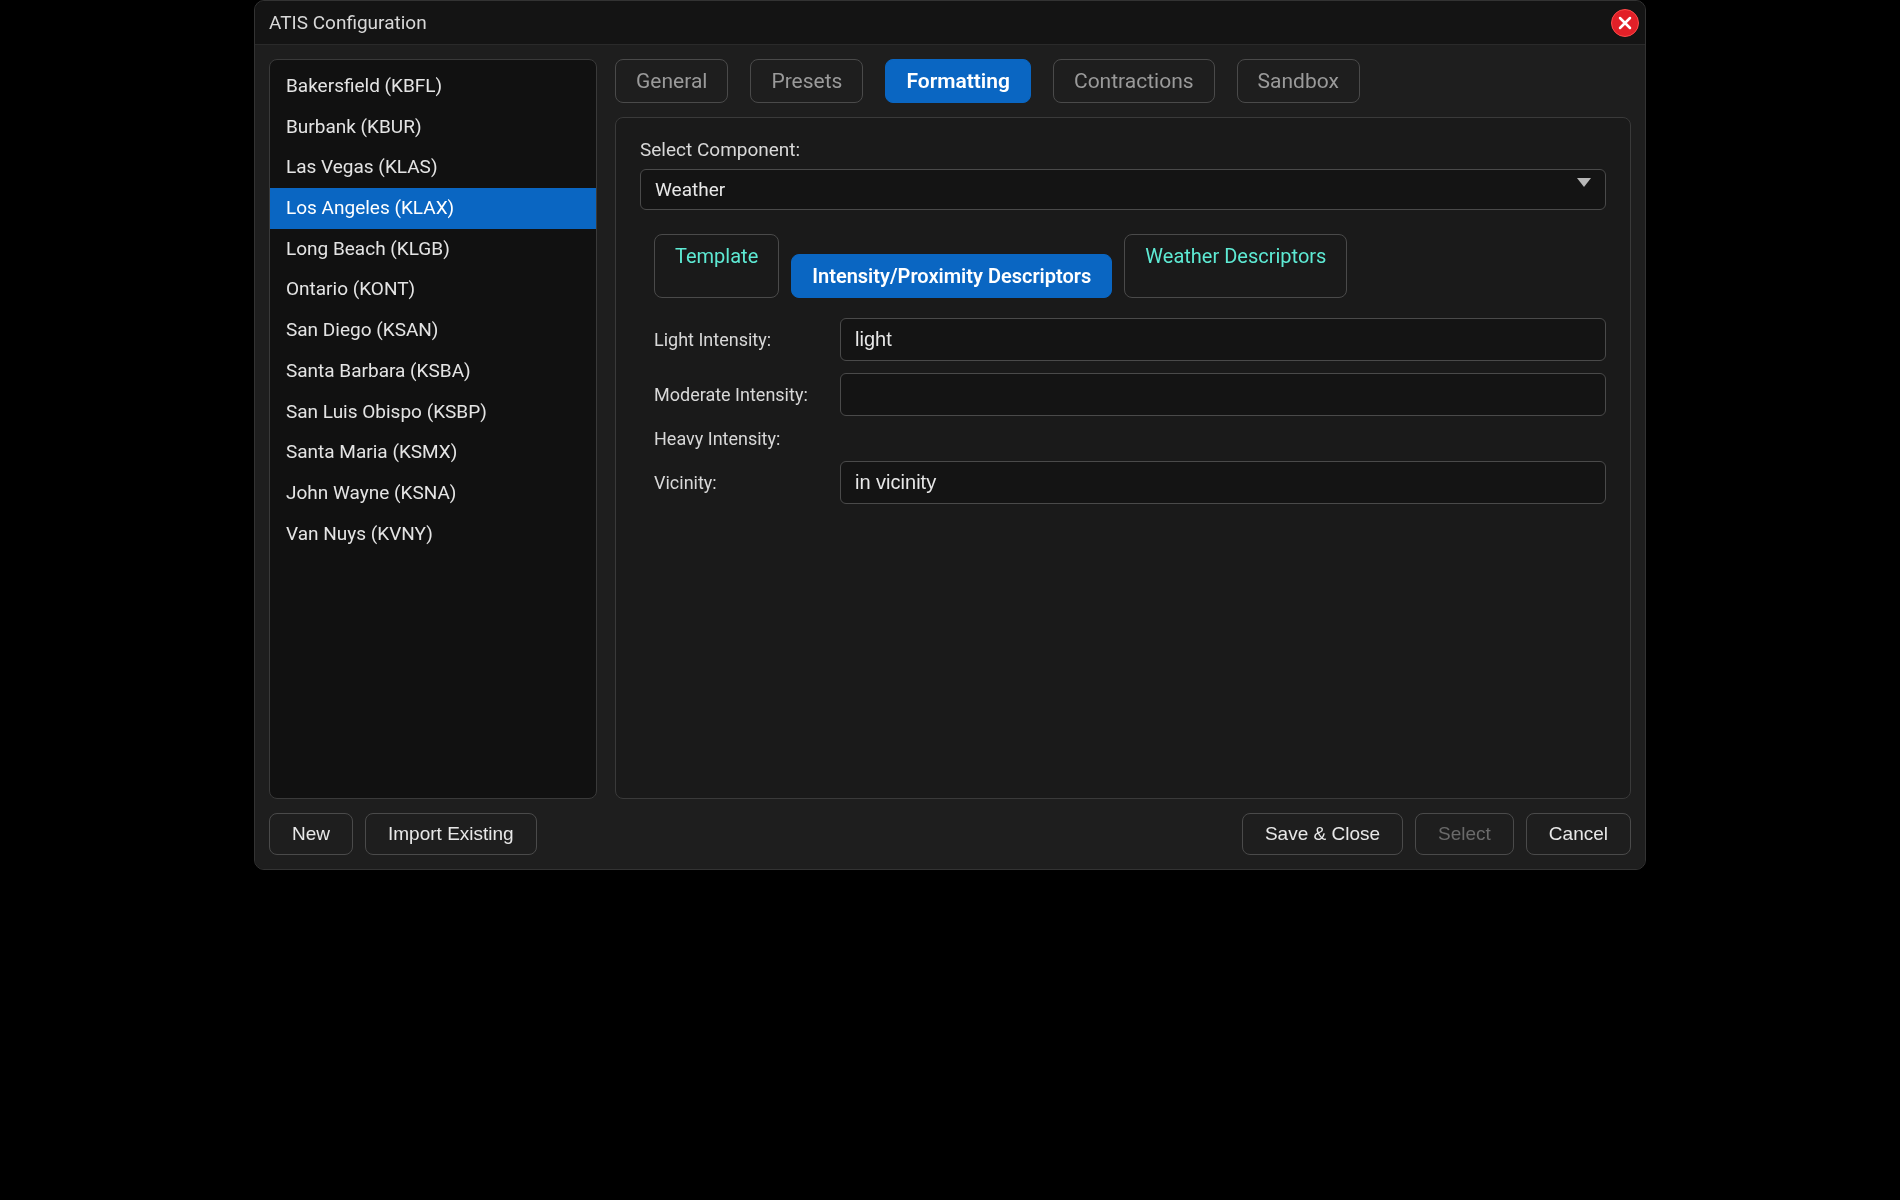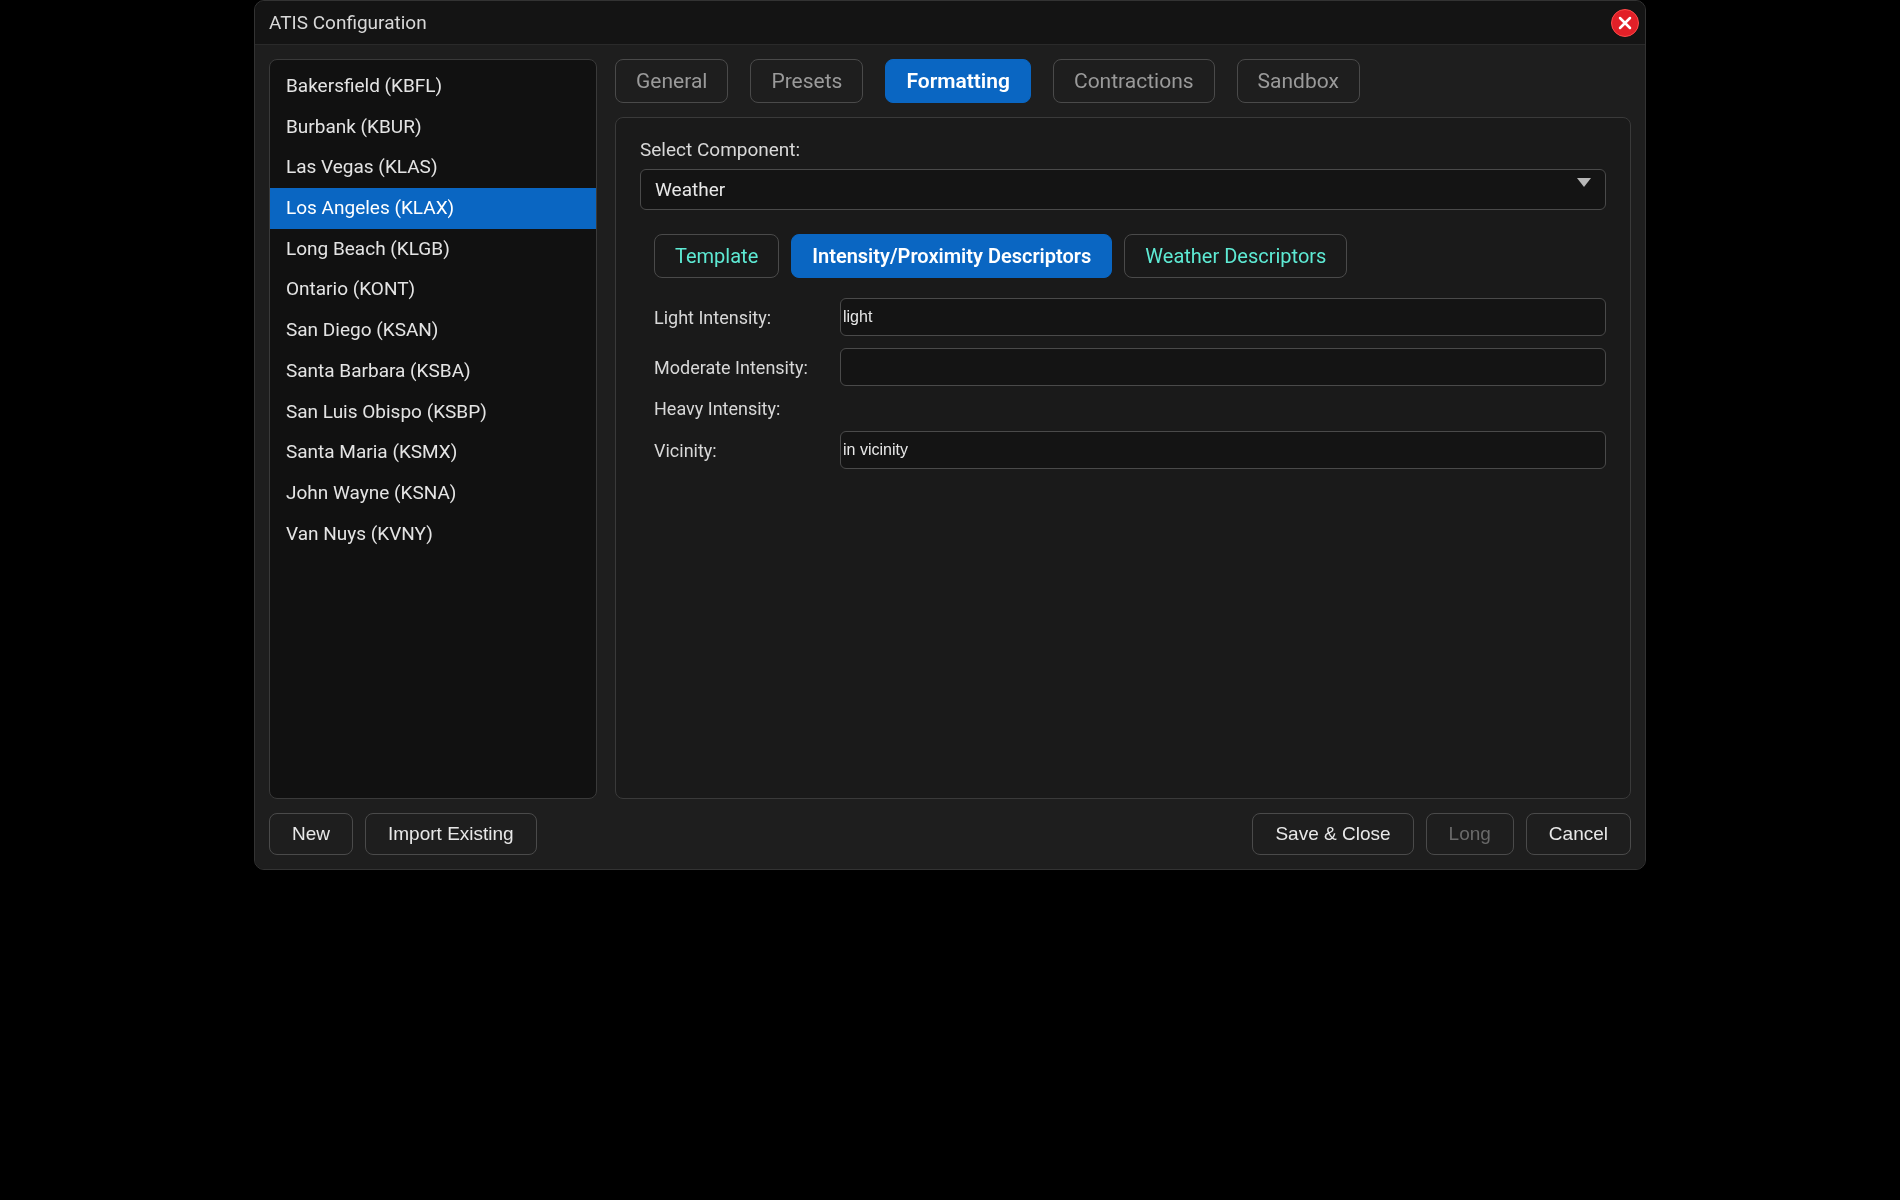--- a/index.html
+++ b/index.html
@@ -160,39 +160,40 @@
     border-radius: 8px;
     font-size: 20px;
     color: #5eead4;
     cursor: pointer;
   }
   .subtab.active {
     background: #0a66c2;
     border-color: #0a66c2;
     color: #fff;
     font-weight: 600;
+    margin-top: 20px;
   }
   .form-row {
     display: flex;
     align-items: center;
     margin-bottom: 12px;
   }
   .form-row .flabel {
     width: 200px;
     font-size: 18px;
     color: #d8d8d8;
     padding-left: 14px;
   }
   .form-row input {
     flex: 1;
     background: #141414;
     border: 1px solid #4a4a4a;
     border-radius: 6px;
-    padding: 9px 2px;
-    font-size: 16px;
+    padding: 9px 14px;
+    font-size: 20px;
     color: #e8e8e8;
     outline: none;
   }
   .footer {
     display: flex;
     justify-content: space-between;
     align-items: center;
   }
   .footer-left, .footer-right {
     display: flex;
@@ -288,18 +289,18 @@
       </div>
     </div>
 
     <div class="footer">
       <div class="footer-left">
         <button class="btn">New</button>
         <button class="btn">Import Existing</button>
       </div>
       <div class="footer-right">
         <button class="btn">Save &amp; Close</button>
-        <button class="btn disabled">Long</button>
+        <button class="btn disabled">Select</button>
         <button class="btn">Cancel</button>
       </div>
     </div>
   </div>
 </div>
 
 </body></html>

